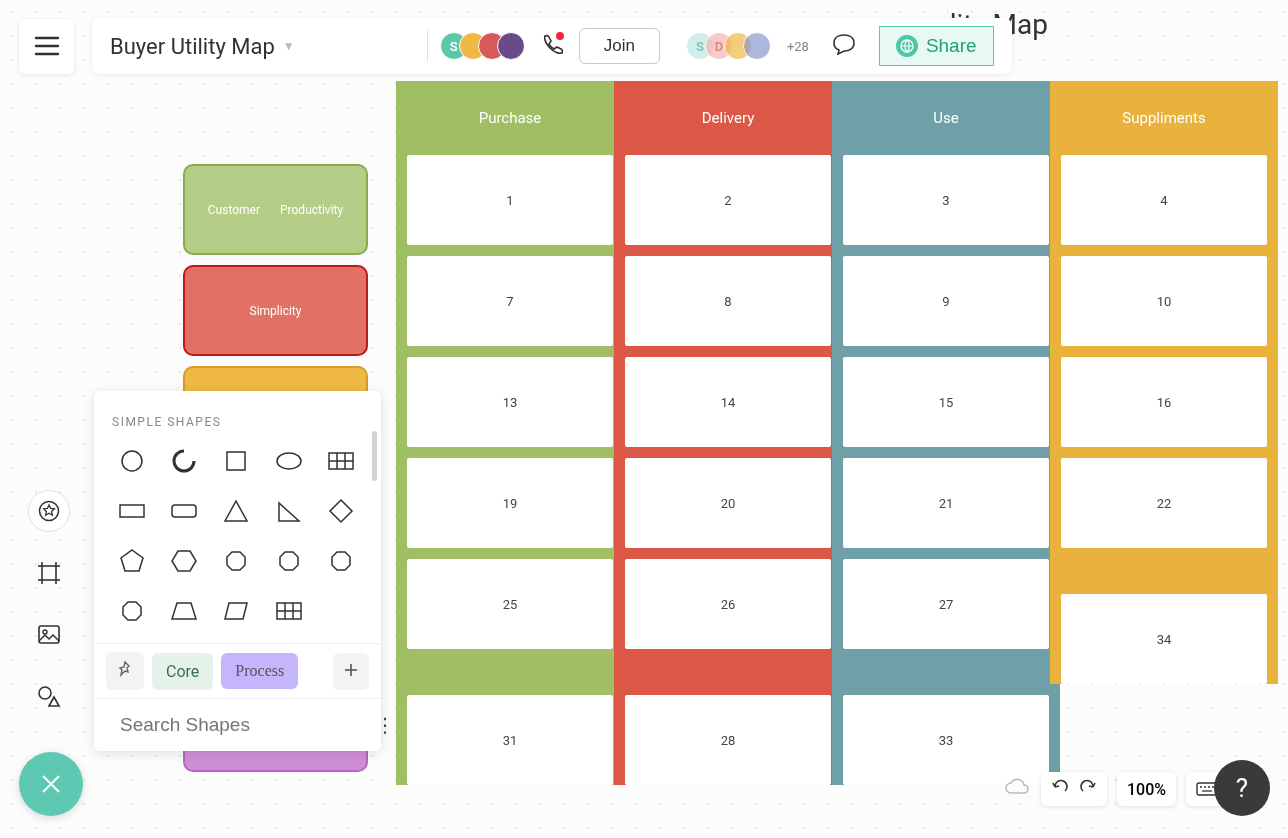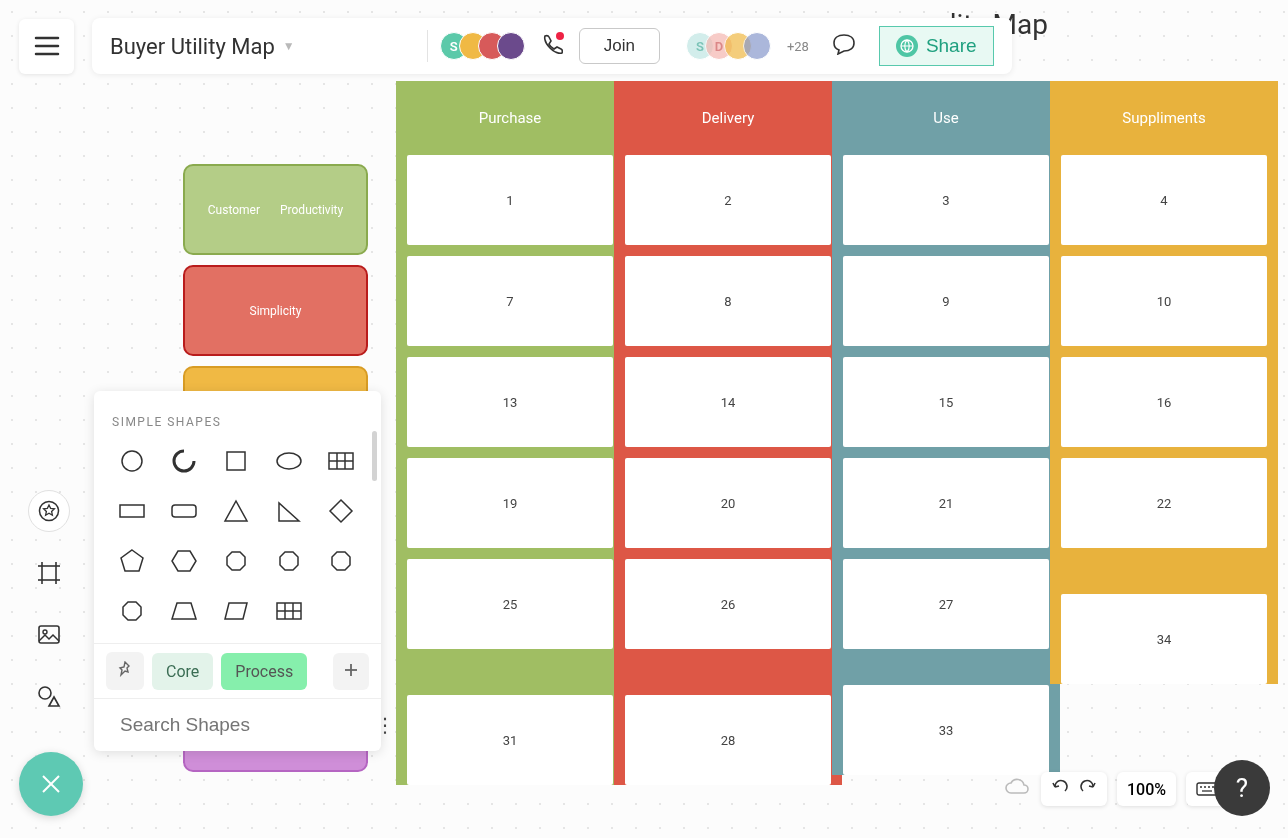--- a/index.html
+++ b/index.html
@@ -244,21 +244,21 @@
 }
 .tabs-row .tab {
   padding: 9px 14px;
   border-radius: 6px;
   font-size: 16px;
   color: #555;
   cursor: pointer;
 }
 .tabs-row .tab.active { background: #e3f3ea; color: #3b6d54; }
 .tabs-row .tab.icon { background: #f3f3f3; padding: 9px 11px; }
-.tabs-row .tab.neutral { background: #86efac; }
+.tabs-row .tab.neutral { background: #c4b5fd; font-family: Liberation Serif, serif; }
 .search-row {
   display: flex;
   align-items: center;
   padding: 14px 16px;
   border-top: 1px solid #eee;
   gap: 10px;
 }
 .search-row input {
   border: none;
   outline: none;
@@ -398,21 +398,21 @@
     </div>
   </div>
   <div class="col use">
     <div class="col-header">Use</div>
     <div class="cells">
       <div class="cell">3</div>
       <div class="cell">9</div>
       <div class="cell">15</div>
       <div class="cell">21</div>
       <div class="cell">27</div>
-      <div class="cell" style="margin-top:25px">33</div>
+      <div class="cell" style="margin-top:35px">33</div>
     </div>
   </div>
   <div class="col suppliments">
     <div class="col-header">Suppliments</div>
     <div class="cells">
       <div class="cell">4</div>
       <div class="cell">10</div>
       <div class="cell">16</div>
       <div class="cell">22</div>
       <div class="cell" style="margin-top:35px">34</div>

